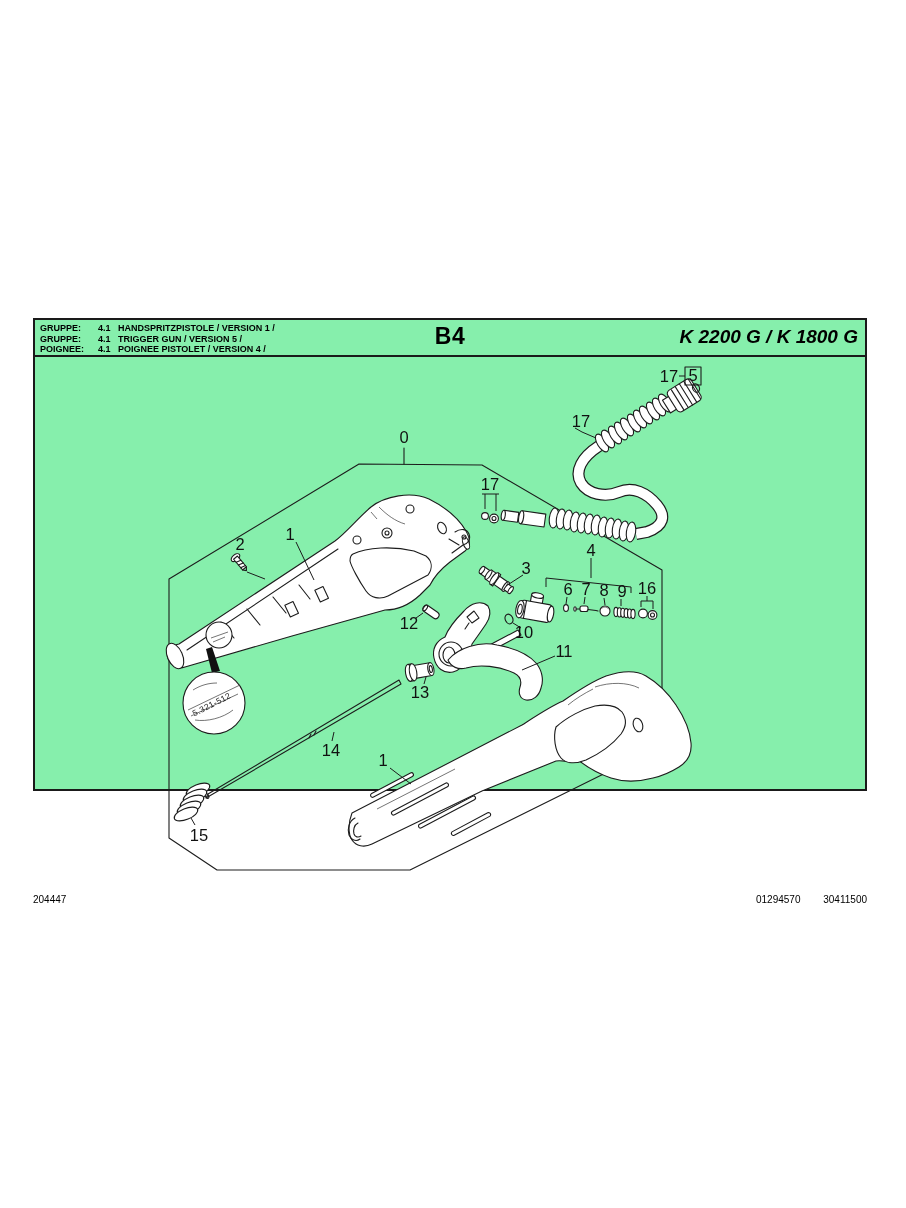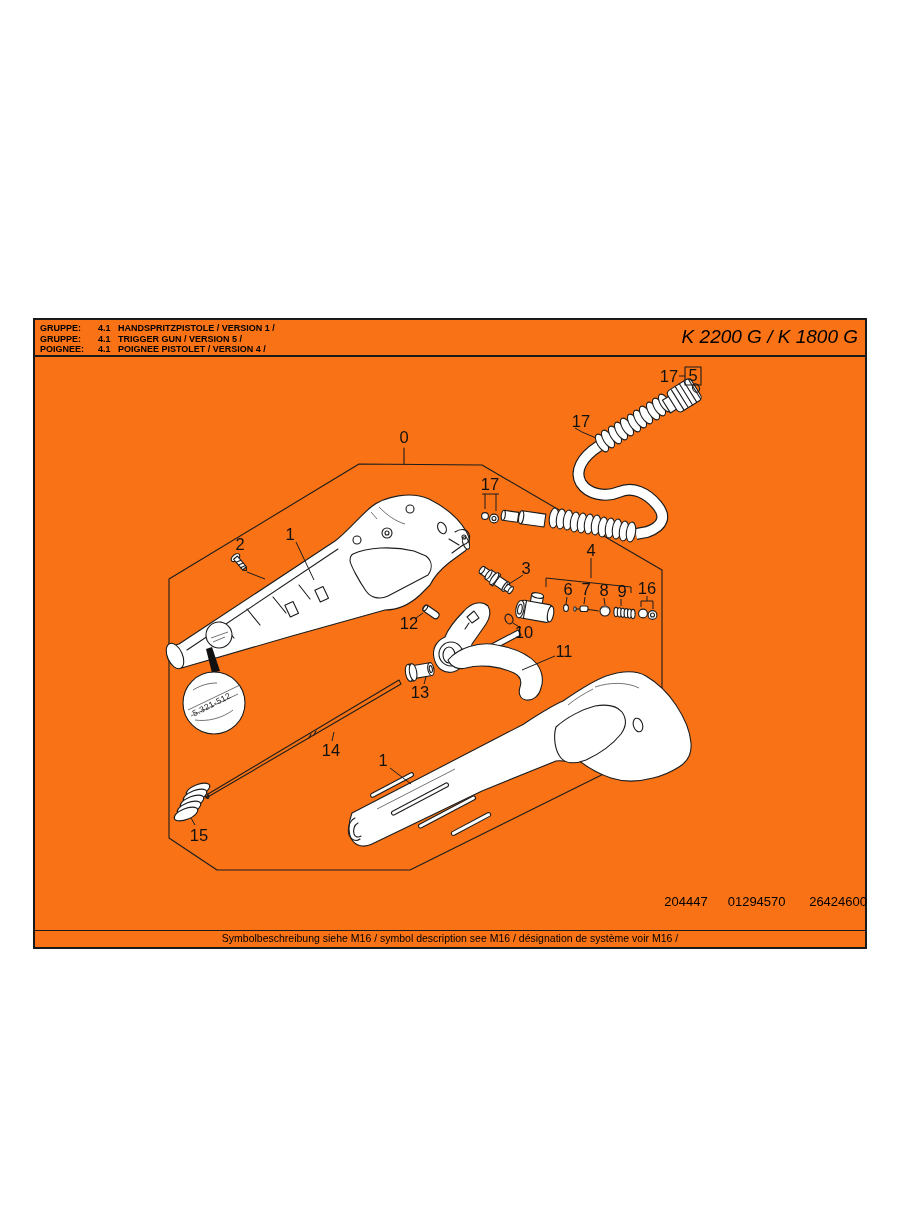--- a/index.html
+++ b/index.html
@@ -1,26 +1,26 @@
 <!DOCTYPE html>
 <html><head>
 <meta charset="utf-8">
 <style>
   html,body{margin:0;padding:0;background:#fff;}
   body{width:906px;height:1208px;position:relative;font-family:"Liberation Sans",sans-serif;color:#000;}
-  .frame{position:absolute;left:33px;top:318px;width:834px;height:631px;border:2px solid #1a1a1a;box-sizing:border-box;background:#f97316;}
+  .frame{position:absolute;left:33px;top:318px;width:834px;height:473px;border:2px solid #1a1a1a;box-sizing:border-box;background:#86efac;}
   .header{position:relative;height:37px;border-bottom:2px solid #1a1a1a;box-sizing:border-box;}
   .header-rows{position:absolute;left:5px;top:3px;font-size:9px;font-weight:bold;line-height:10.5px;white-space:nowrap;}
   .hrow span.hlabel{display:inline-block;width:58px;}
   .hrow span.hcode{display:inline-block;width:20px;}
   .page-code{position:absolute;left:0;right:0;top:3px;text-align:center;font-size:23px;font-weight:bold;letter-spacing:.5px;}
-  .models{position:absolute;right:7px;top:6px;font-size:19px;font-weight:normal;font-style:italic;white-space:nowrap;}
+  .models{position:absolute;right:7px;top:6px;font-size:19px;font-weight:bold;font-style:italic;white-space:nowrap;}
   .diagram{position:absolute;left:0;top:37px;width:830px;height:516px;}
   .symbol-strip{position:absolute;left:0;right:0;bottom:0;height:16px;border-top:1.5px solid #1a1a1a;text-align:center;font-size:10.5px;line-height:15px;}
-  .footer{position:absolute;left:33px;top:894px;width:834px;font-size:13px;display:flex;justify-content:flex-end;}
+  .footer{position:absolute;left:33px;top:894px;width:834px;font-size:10px;display:flex;justify-content:space-between;}
   .footer-right span{margin-left:20px;}
   svg{display:block;}
   svg *{vector-effect:non-scaling-stroke;}
   .ln{stroke:#1c1c1c;stroke-width:1.1;fill:none;stroke-linejoin:round;stroke-linecap:round;}
   .pt{stroke:#1c1c1c;stroke-width:1.1;fill:#fff;stroke-linejoin:round;stroke-linecap:round;}
   .thin{stroke:#3a3a3a;stroke-width:.7;fill:none;}
   .lead{stroke:#1c1c1c;stroke-width:1;fill:none;}
   .callout{font-size:16.5px;fill:#111;}
   .tinytext{font-size:8.5px;fill:#222;letter-spacing:.4px;}
 </style>
@@ -34,20 +34,21 @@
       <div class="hrow">
         <span class="hlabel">GRUPPE:</span><span class="hcode">4.1</span><span>HANDSPRITZPISTOLE / VERSION 1 /</span>
       </div>
       <div class="hrow">
         <span class="hlabel">GRUPPE:</span><span class="hcode">4.1</span><span>TRIGGER GUN / VERSION 5 /</span>
       </div>
       <div class="hrow">
         <span class="hlabel">POIGNEE:</span><span class="hcode">4.1</span><span>POIGNEE PISTOLET / VERSION 4 /</span>
       </div>
     </div>
+    <div class="page-code">B4</div>
     <div class="models">K 2200 G / K 1800 G</div>
   </div>
 
   <div class="diagram">
     <svg viewBox="0 0 830 516" width="830" height="516">
 
       <g>
         <polygon class="ln" points="324,107 447,108 627,213 627,388 375,513 182,513 134,481 134,222"></polygon>
         <line class="ln" x1="369" y1="91" x2="369" y2="107"></line>
       </g>
@@ -292,22 +293,21 @@
         <text class="callout" x="489" y="281" text-anchor="middle">10</text>
         <text class="callout" x="529" y="300" text-anchor="middle">11</text>
         <text class="callout" x="374" y="272" text-anchor="middle">12</text>
         <text class="callout" x="385" y="341" text-anchor="middle">13</text>
         <text class="callout" x="296" y="399" text-anchor="middle">14</text>
         <text class="callout" x="164" y="484" text-anchor="middle">15</text>
       </g>
     </svg>
   </div>
 
-  <div class="symbol-strip">Symbolbeschreibung siehe M16 / symbol description see M16 / désignation de système voir M16 /</div>
 </div>
 
 <div class="footer">
   <span>204447</span>
   <span class="footer-right">
     <span>01294570</span>
-    <span>26424600</span>
+    <span>30411500</span>
   </span>
 </div>
 
 </body></html>

